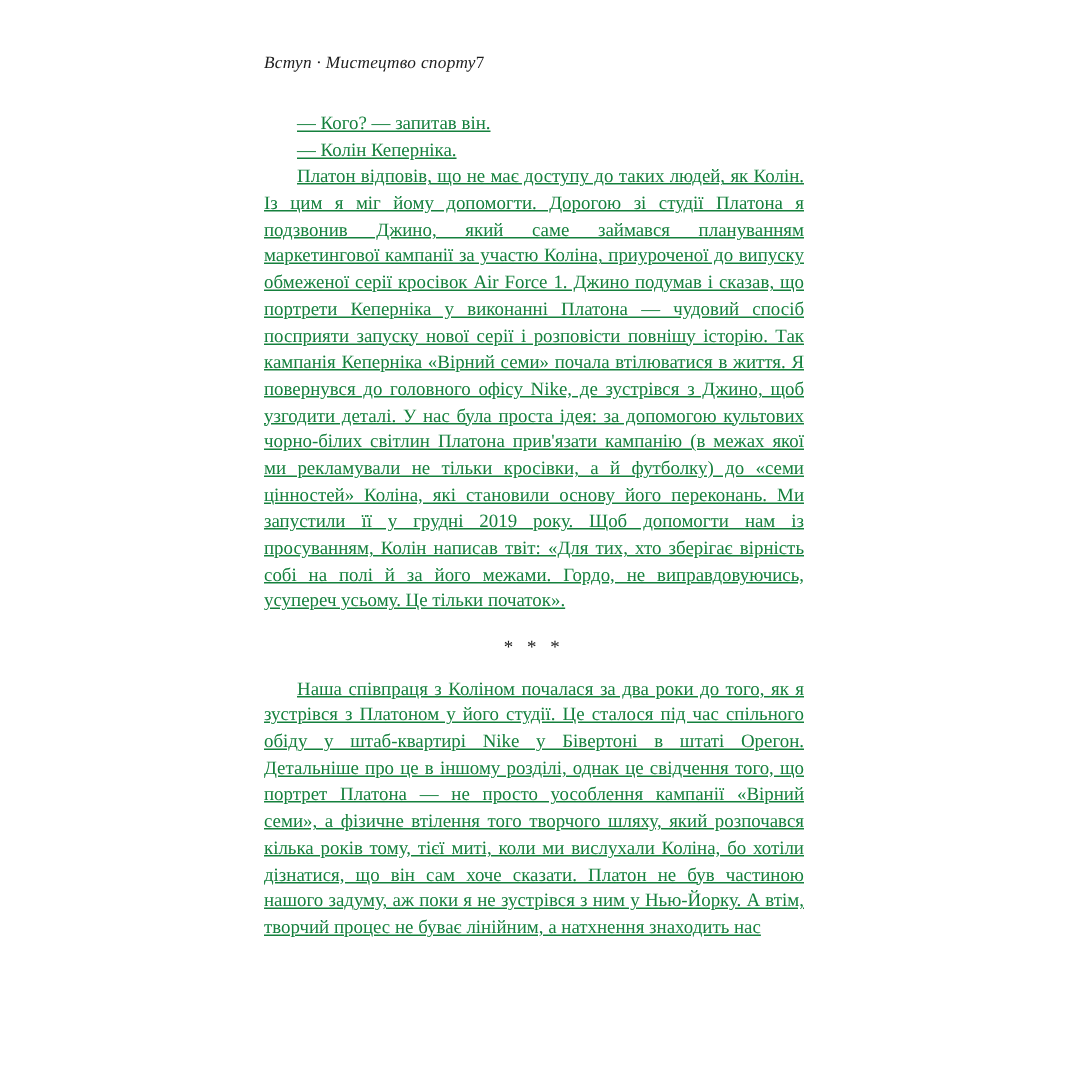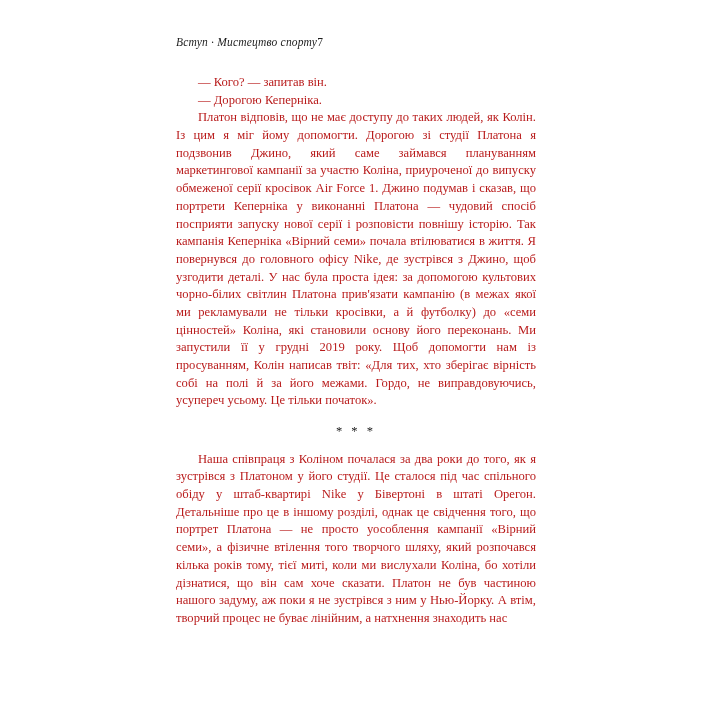--- a/index.html
+++ b/index.html
@@ -39,21 +39,22 @@
     font-style: normal;
     font-size: 11.5px;
   }
   .body-text p {
     margin: 0;
     font-size: 12.6px;
     line-height: 1.405;
     text-align: justify;
     text-justify: inter-word;
     hyphens: manual;
-    color: #b91c1c;
+    color: #15803d;
+    text-decoration: underline;
   }
   .body-text p.indent {
     text-indent: 22px;
   }
   .body-text p.dialogue {
     text-indent: 22px;
   }
   .sep {
     text-align: center;
     font-size: 12.6px;
@@ -70,21 +71,21 @@
 
   <div class="running-head">
     <span class="rh-left">Вступ · Мистецтво спорту</span>
     <span class="rh-right">7</span>
   </div>
 
   <div class="body-text">
 
     <p class="dialogue">— Кого? — запитав він.</p>
 
-    <p class="dialogue">— Дорогою Кеперніка.</p>
+    <p class="dialogue">— Колін Кеперніка.</p>
 
     <p class="indent">Платон відповів, що не має доступу до таких людей, як Колін. Із цим я міг йому допомогти. Дорогою зі студії Платона я подзвонив Джино, який саме займався плануванням маркетингової кампанії за участю Коліна, приуроченої до випуску обмеженої серії кросівок Air Force 1. Джино подумав і сказав, що портрети Кеперніка у виконанні Платона — чудовий спосіб посприяти запуску нової серії і розповісти повнішу історію. Так кампанія Кеперніка «Вірний семи» почала втілюватися в життя. Я повернувся до головного офісу Nike, де зустрівся з Джино, щоб узгодити деталі. У нас була проста ідея: за допомогою культових чорно-білих світлин Платона прив'язати кампанію (в межах якої ми рекламували не тільки кросівки, а й футболку) до «семи цінностей» Коліна, які становили основу його переконань. Ми запустили її у грудні 2019 року. Щоб допомогти нам із просуванням, Колін написав твіт: «Для тих, хто зберігає вірність собі на полі й за його межами. Гордо, не виправдовуючись, усупереч усьому. Це тільки початок».</p>
 
     <div class="sep">* * *</div>
 
 
     <p class="indent">Наша співпраця з Коліном почалася за два роки до того, як я зустрівся з Платоном у його студії. Це сталося під час спільного обіду у штаб-квартирі Nike у Бівертоні в штаті Орегон. Детальніше про це в іншому розділі, однак це свідчення того, що портрет Платона — не просто уособлення кампанії «Вірний семи», а фізичне втілення того творчого шляху, який розпочався кілька років тому, тієї миті, коли ми вислухали Коліна, бо хотіли дізнатися, що він сам хоче сказати. Платон не був частиною нашого задуму, аж поки я не зустрівся з ним у Нью-Йорку. А втім, творчий процес не буває лінійним, а натхнення знаходить нас</p>
 
   </div>
 </div>

